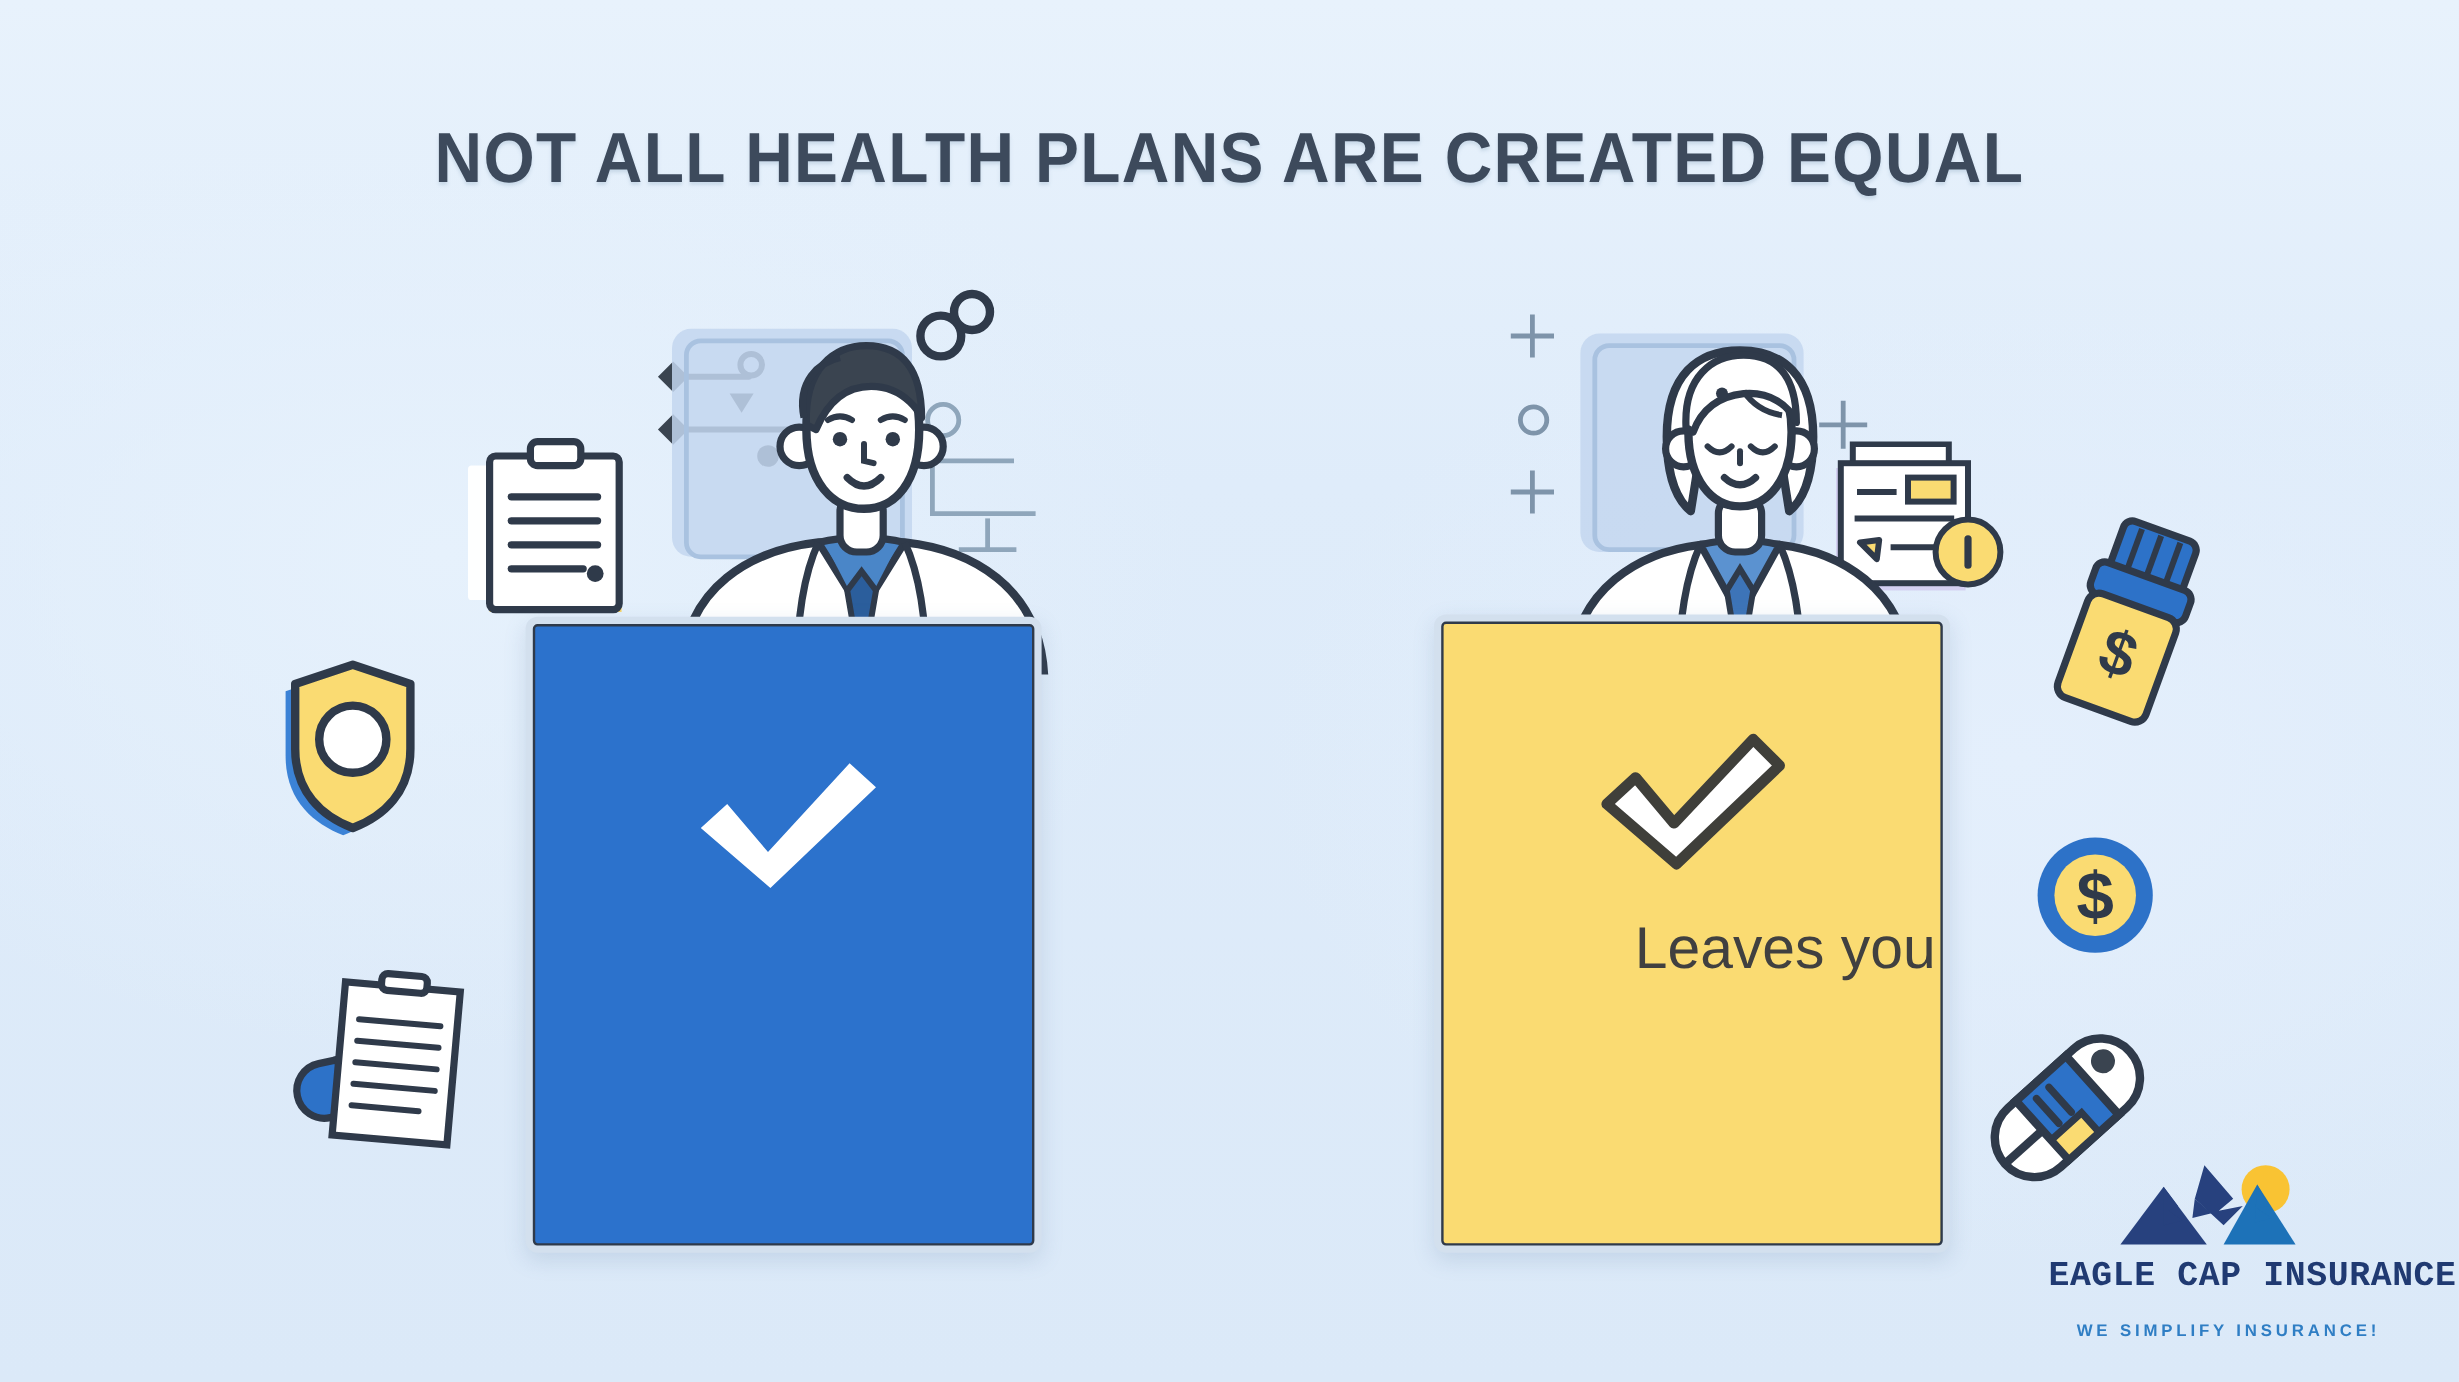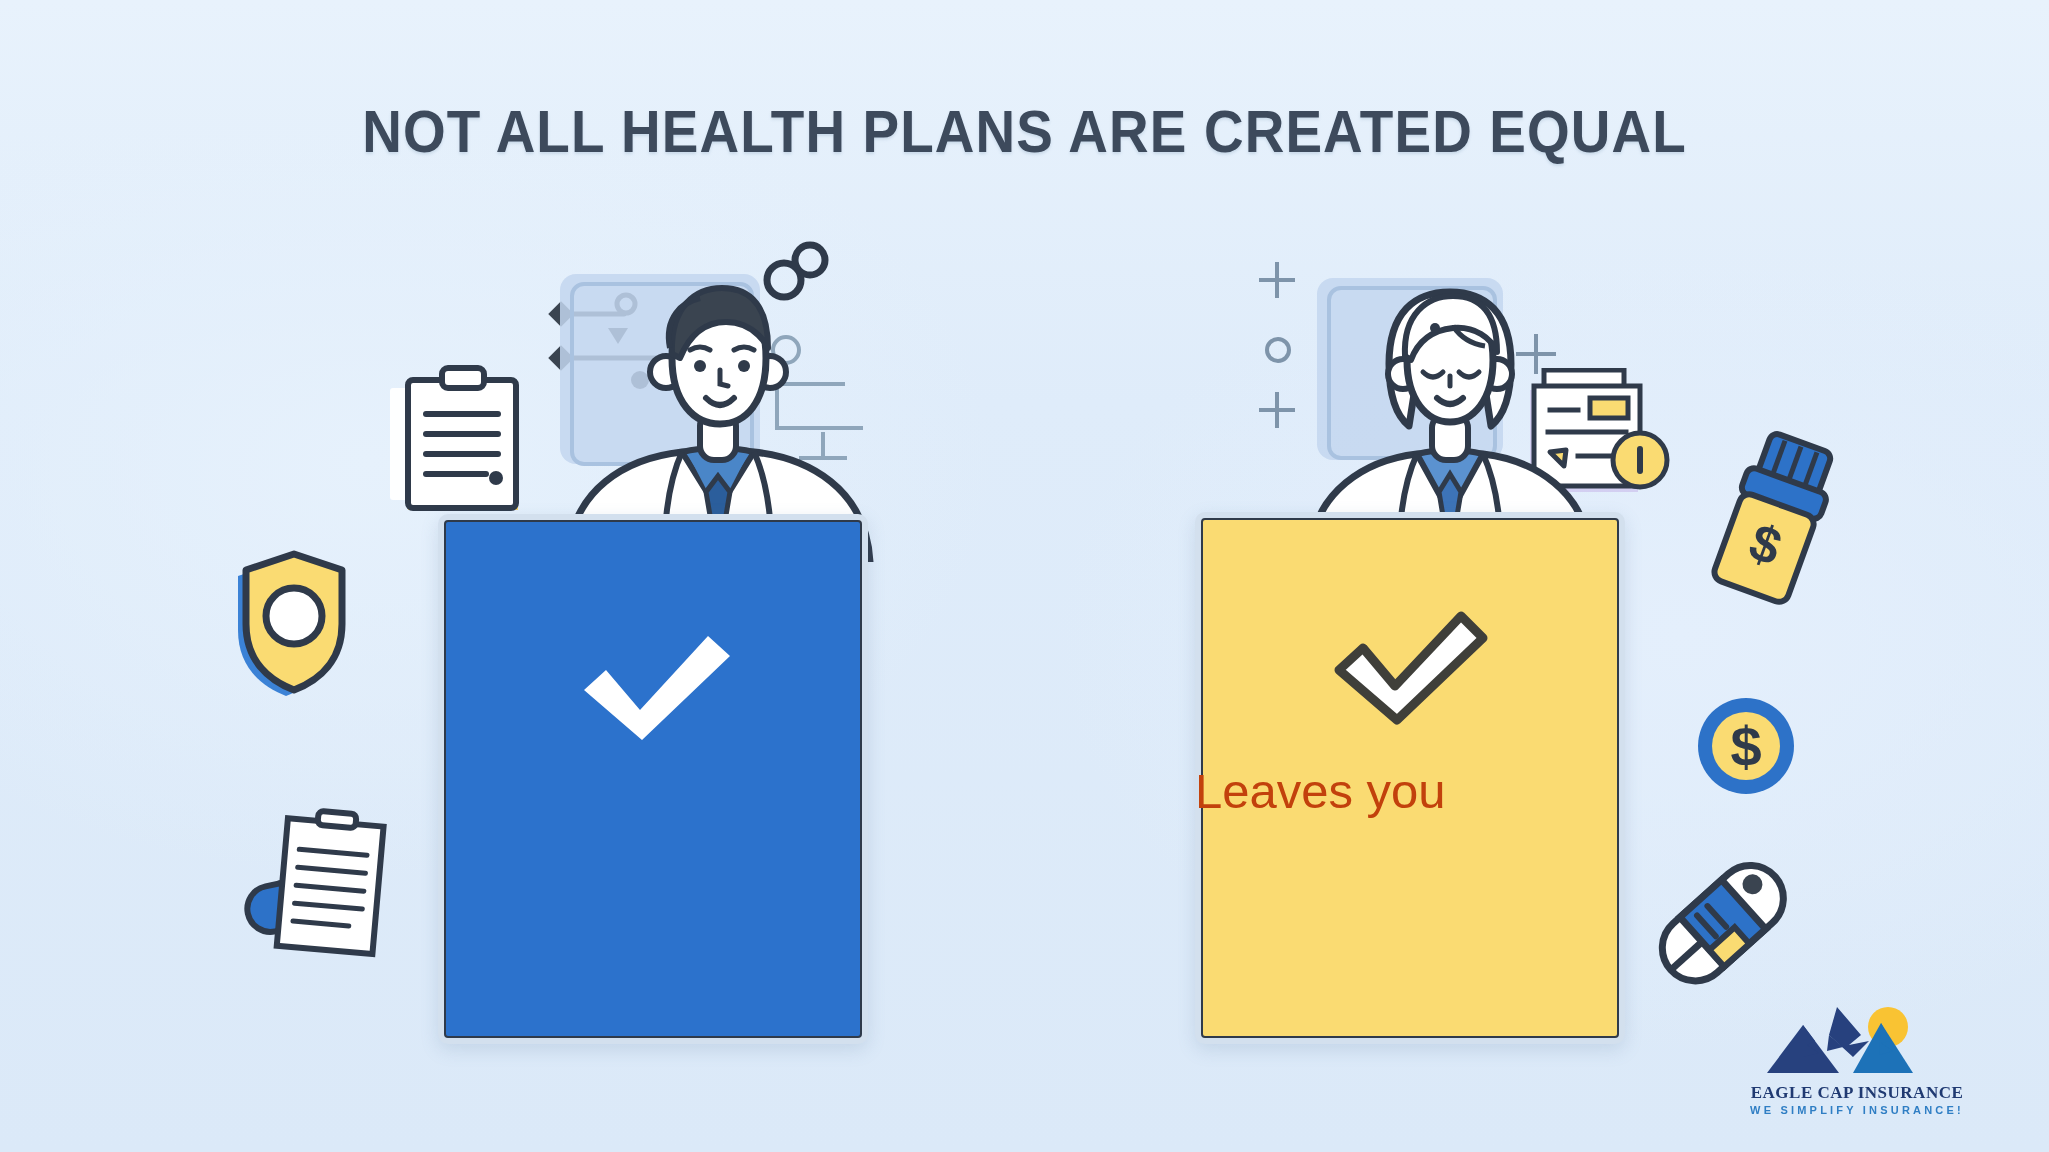--- a/index.html
+++ b/index.html
@@ -35,37 +35,37 @@
     position:absolute;inset:6px;border:2px solid #2f3a4a;border-radius:4px;
   }
   #panel-blue .panel-inner{background:#2c72cc;}
   #panel-yellow .panel-inner{background:#fadb72;}
 
   
   .chk{position:absolute;}
 
   
   .card-text{
-    position:absolute;left:0;right:2px;text-align:left;
-    color:#c2410c;font-size:49px;font-weight:400;line-height:1.45;
+    position:absolute;left:0;right:12px;text-align:right;
+    color:#404040;font-size:49px;font-weight:400;line-height:1.45;
     font-family:"Liberation Sans",sans-serif;
   }
 
   
   .doc-wrap{position:absolute;}
 
   
   #logo{position:absolute;right:42px;bottom:36px;width:300px;text-align:center;}
   #logo .logo-name{
-    font-family:Liberation Serif, serif;font-size:17px;font-weight:700;
+    font-family:Liberation Mono, monospace;font-size:29px;font-weight:700;
     color:#203a72;letter-spacing:.5px;margin-top:2px;white-space:nowrap;
   }
   #logo .logo-tag{
-    font-family:"Liberation Sans",sans-serif;font-size:11px;font-weight:700;
-    color:#2f7ec4;letter-spacing:3.2px;margin-top:1px;white-space:nowrap;
+    font-family:"Liberation Sans",sans-serif;font-size:14px;font-weight:700;
+    color:#2f7ec4;letter-spacing:3.2px;margin-top:20px;white-space:nowrap;
   }
   .nosel{user-select:none;}
 </style>
 </head>
 <body>
 
 <div class="stage">
 
   <div id="title" class="nosel">NOT ALL HEALTH PLANS ARE CREATED EQUAL</div>
 

